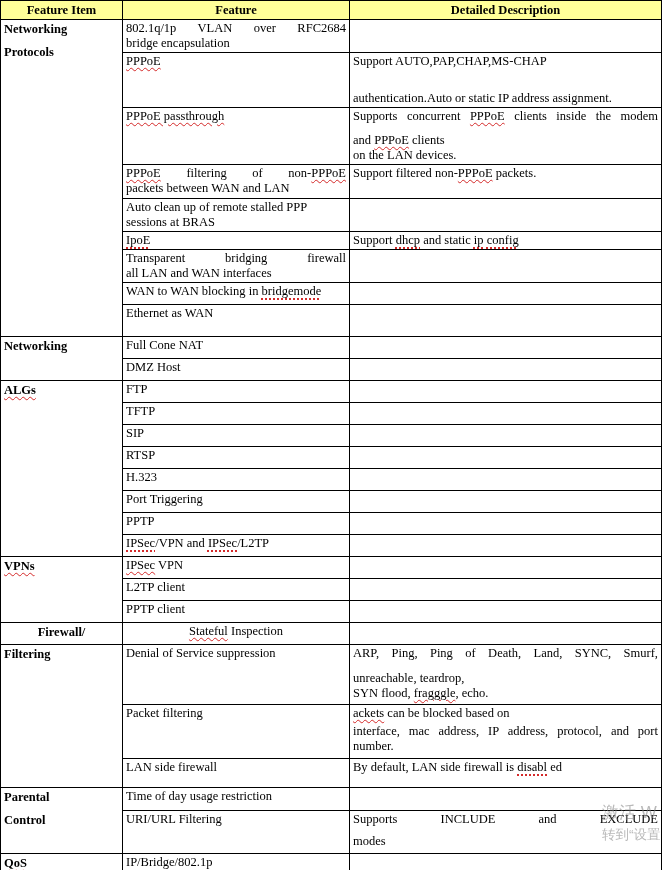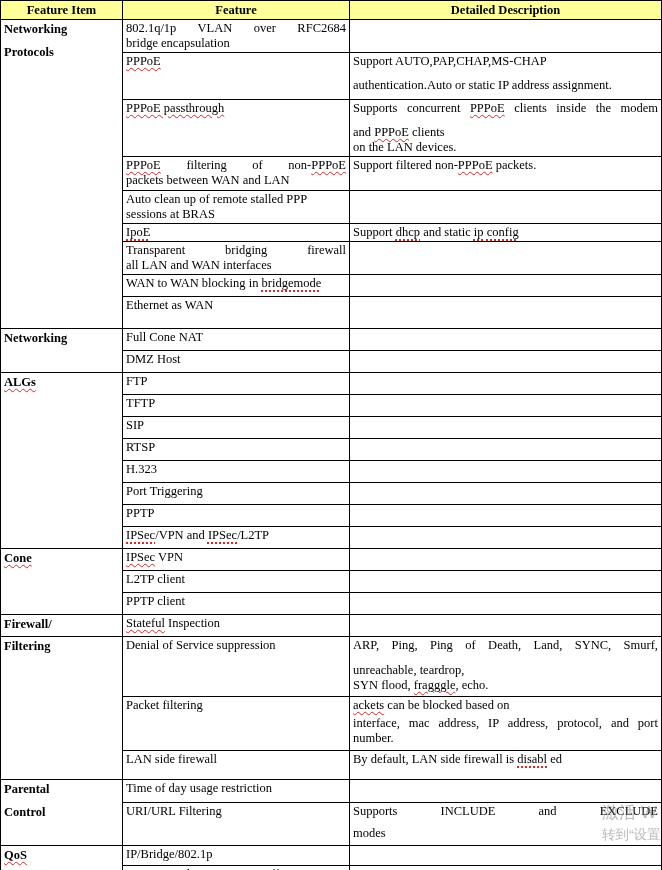--- a/index.html
+++ b/index.html
@@ -70,21 +70,21 @@
           <div class="line">bridge encapsulation</div>
         </td>
         <td class="col-desc"></td>
       </tr>
       <tr style="height: 47px;">
         <td class="col-feature">
           <div class="line"><span class="uw">PPPoE</span></div>
         </td>
         <td class="col-desc">
           <div class="line">Support AUTO,PAP,CHAP,MS-CHAP</div>
-          <div class="line" style="margin-top: 9px;">authentication.Auto or static IP address assignment.</div>
+          <div class="line" style="margin-top: 22px;">authentication.Auto or static IP address assignment.</div>
         </td>
       </tr>
       <tr style="height: 57px;">
         <td class="col-feature">
           <div class="line"><span class="uw">PPPoE passthrough</span></div>
         </td>
         <td class="col-desc">
           <div class="line jl">Supports concurrent <span class="uw">PPPoE</span> clients inside the modem</div>
           <div class="line" style="margin-top: 9px;">and <span class="uw">PPPoE</span> clients</div>
           <div class="line">on the LAN devices.</div>
@@ -194,40 +194,40 @@
         <td class="col-desc"></td>
       </tr>
       <tr style="height: 22px;">
         <td class="col-feature">
           <div class="line"><span class="ud">IPSec</span>/VPN and <span class="ud">IPSec</span>/L2TP</div>
         </td>
         <td class="col-desc"></td>
       </tr>
       <tr style="height: 22px;">
         <td class="col-item" rowspan="3">
-          <div class="sec-line"><span class="uw">Cone</span></div>
+          <div class="sec-line"><span class="uw">VPNs</span></div>
         </td>
         <td class="col-feature">
           <div class="line"><span class="uw">IPSec</span> VPN</div>
         </td>
         <td class="col-desc"></td>
       </tr>
       <tr style="height: 22px;">
         <td class="col-feature">
           <div class="line">L2TP client</div>
         </td>
         <td class="col-desc"></td>
       </tr>
       <tr style="height: 22px;">
         <td class="col-feature">
           <div class="line">PPTP client</div>
         </td>
         <td class="col-desc"></td>
       </tr>
-      <tr style="height: 22px;">
+      <tr style="height: 22px; text-align: center;">
         <td class="col-item" rowspan="1">
           <div class="sec-line">Firewall/</div>
         </td>
         <td class="col-feature">
           <div class="line"><span class="uw">Stateful</span> Inspection</div>
         </td>
         <td class="col-desc"></td>
       </tr>
       <tr style="height: 60px;">
         <td class="col-item" rowspan="3">

